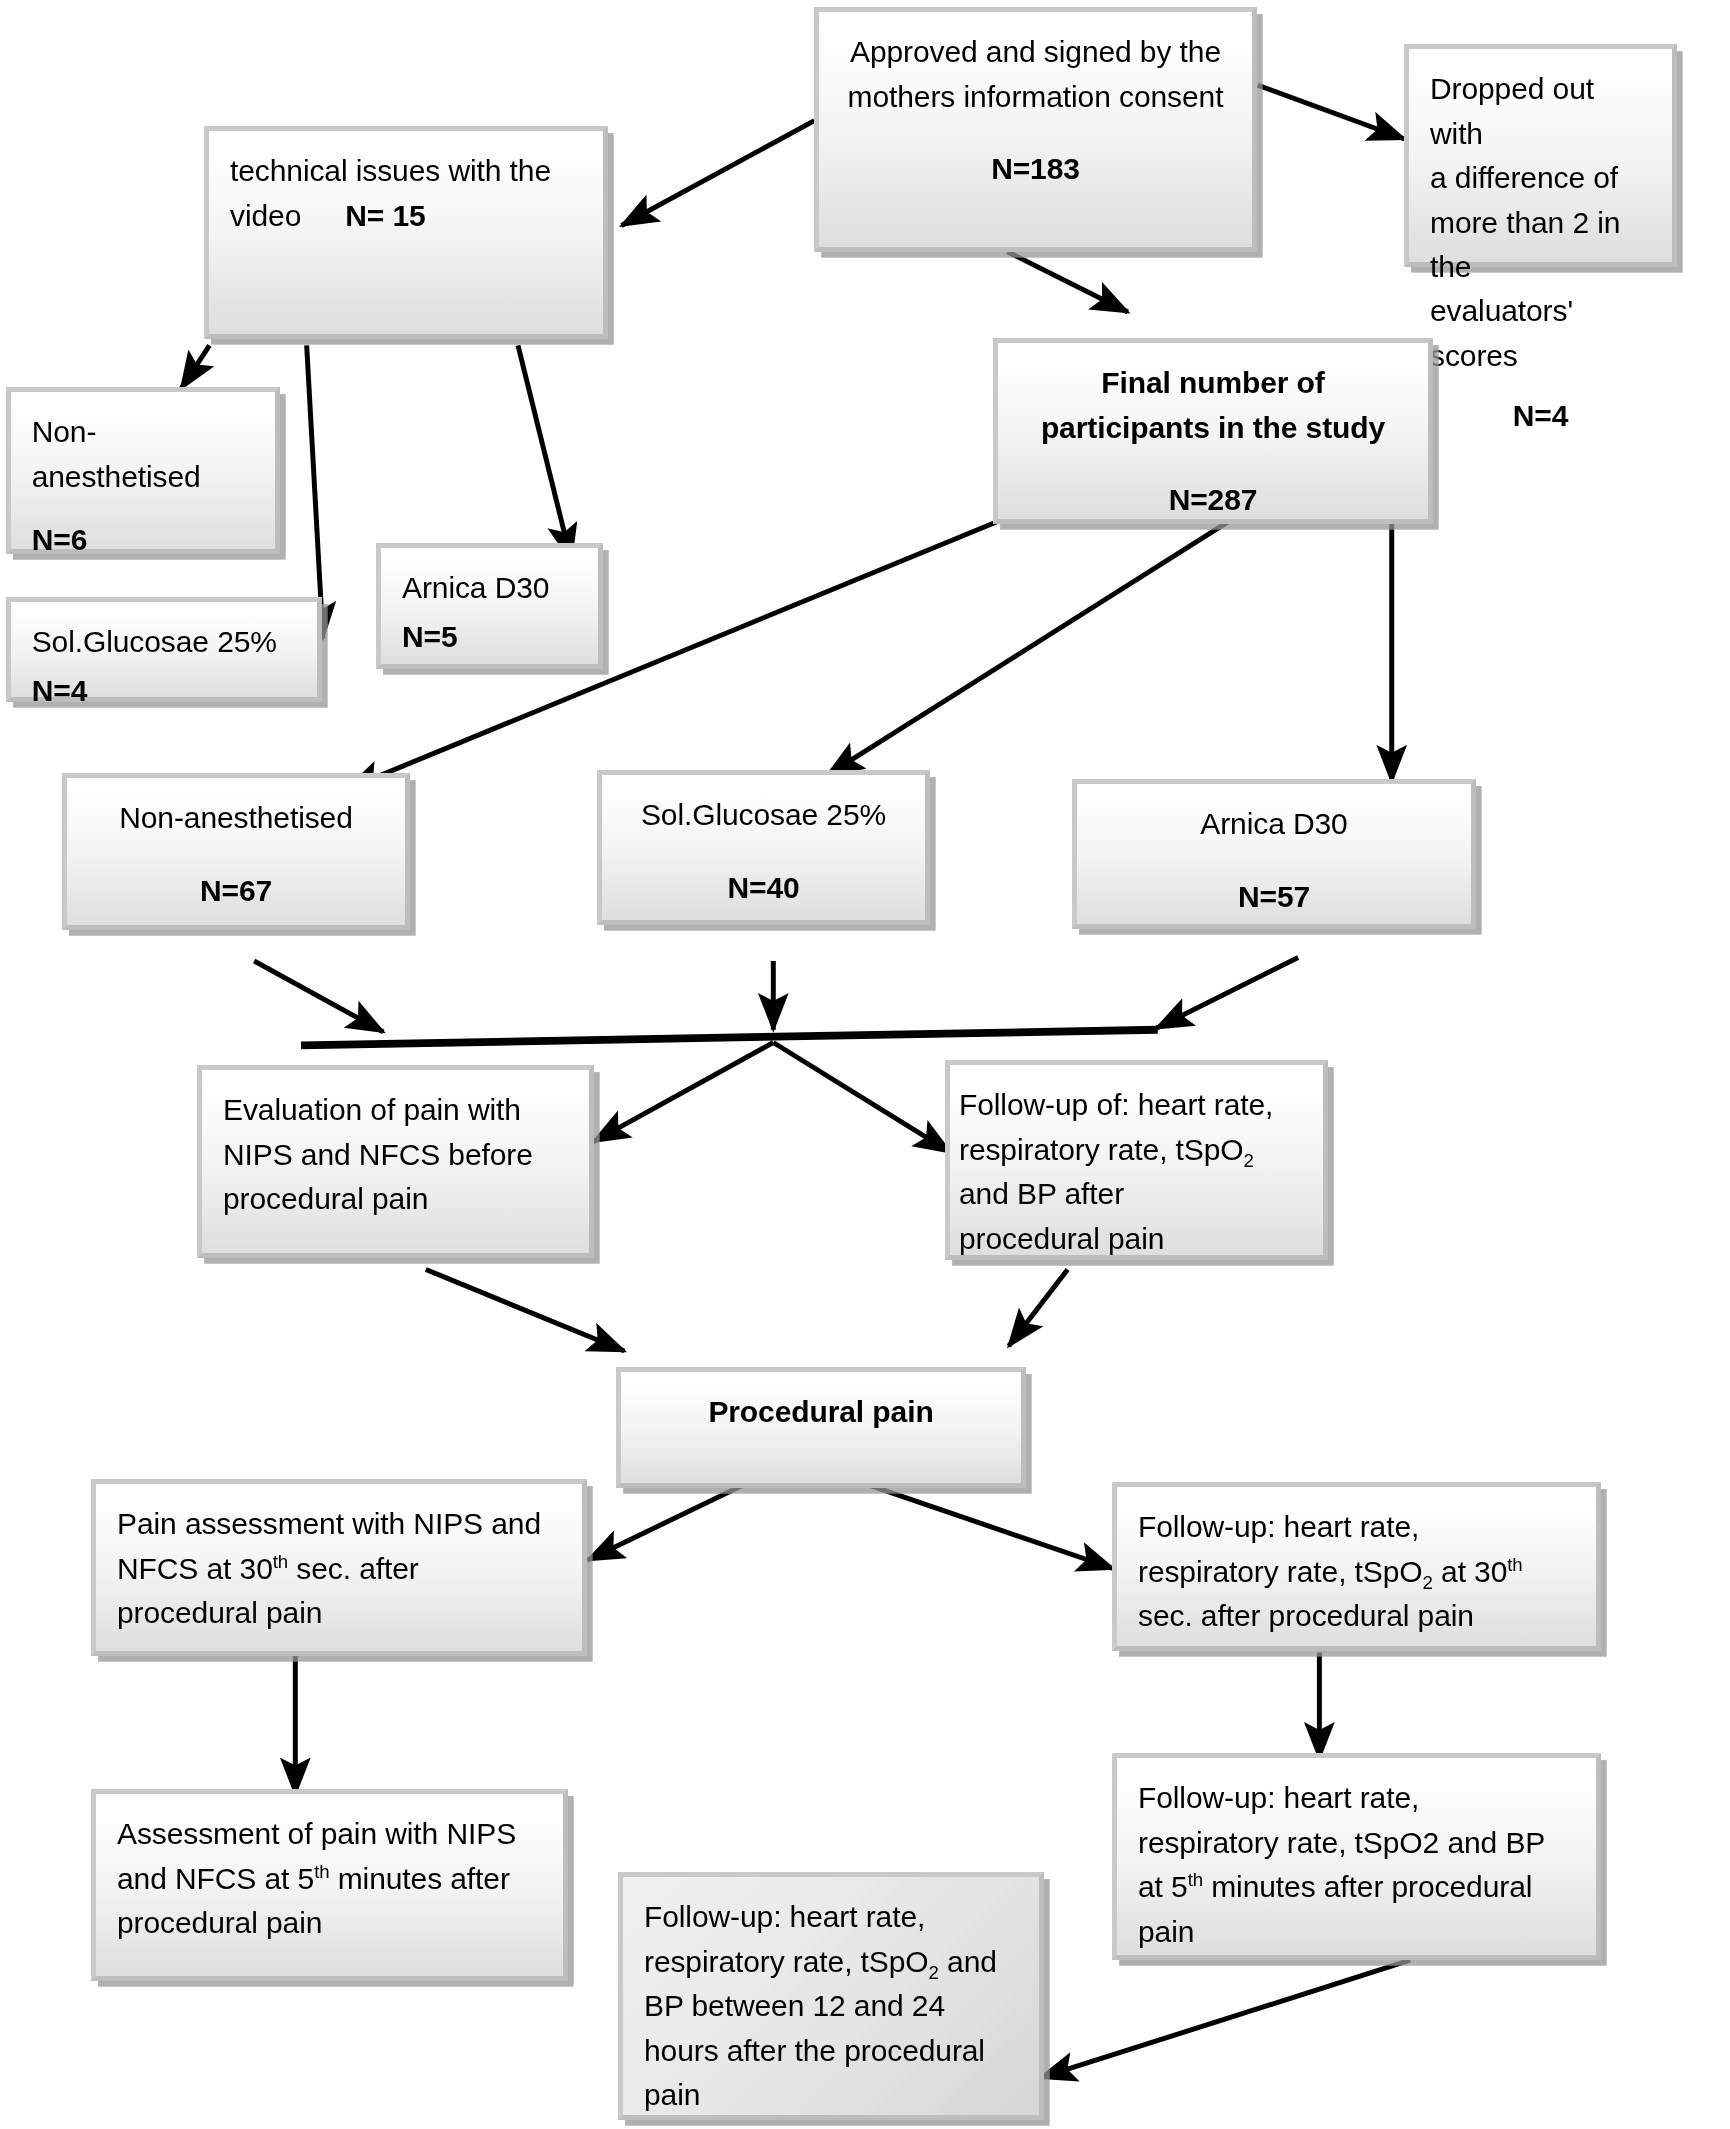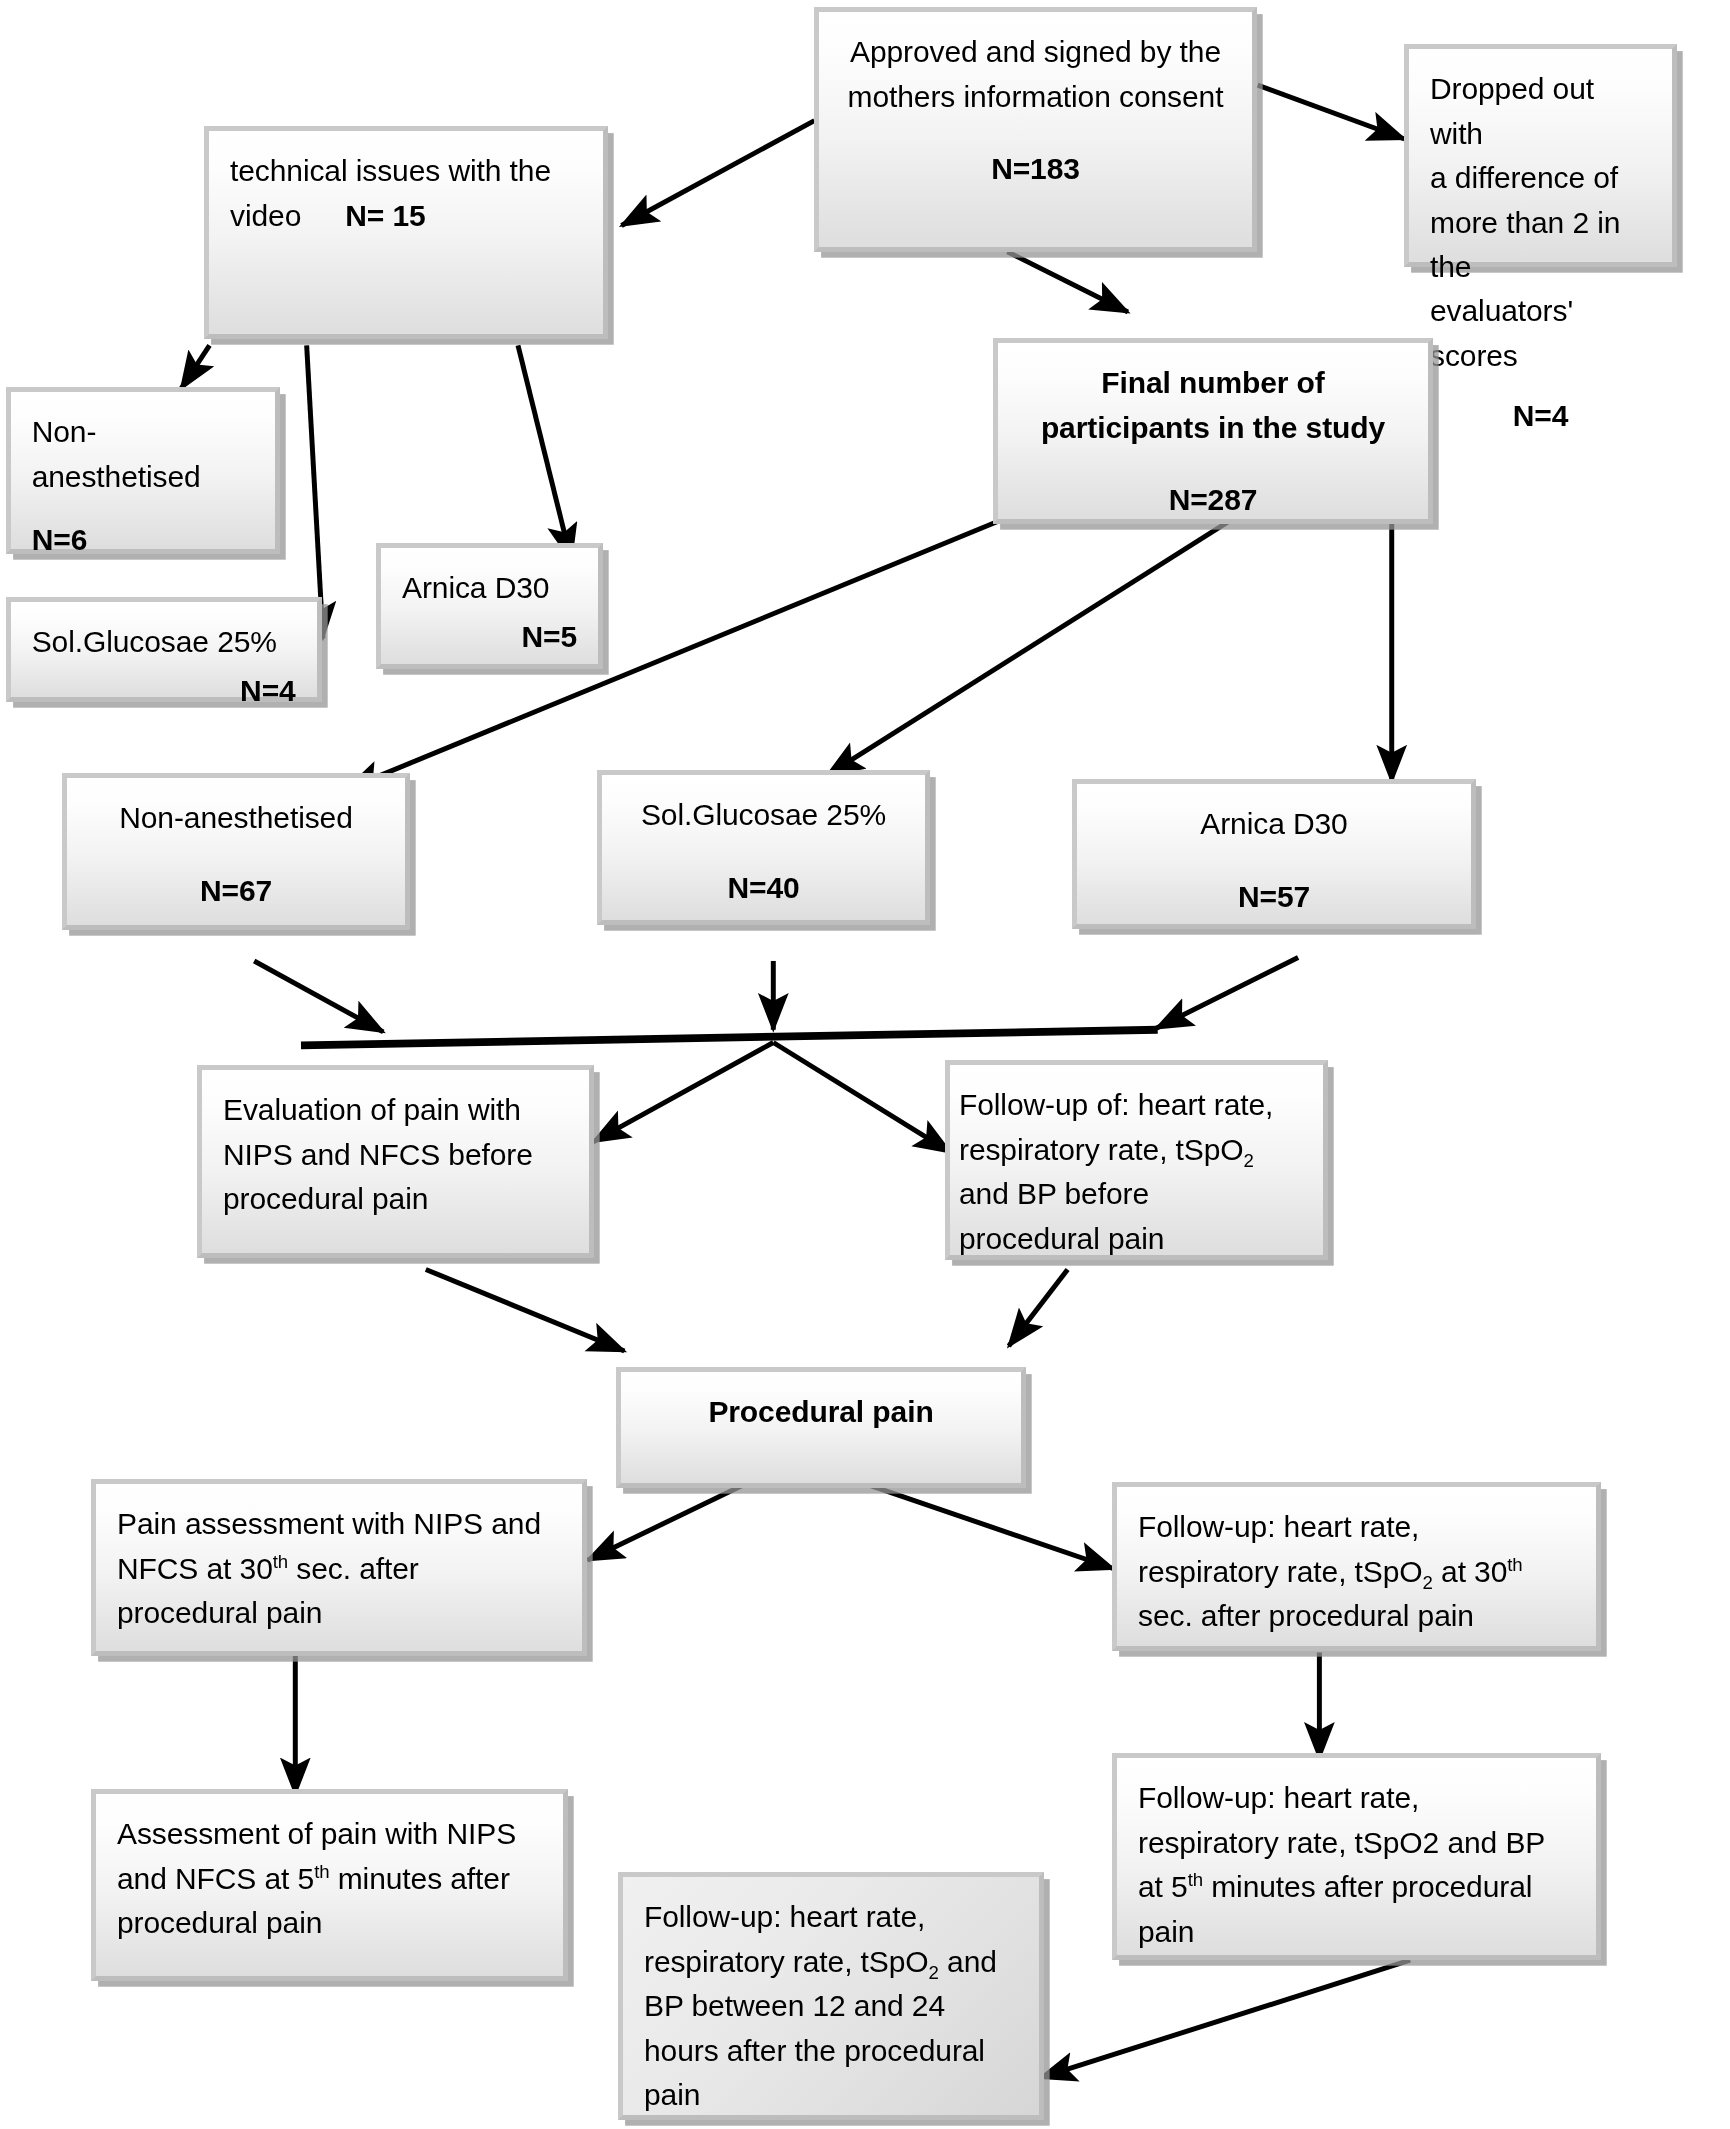--- a/index.html
+++ b/index.html
@@ -33,21 +33,21 @@
   .node.diag{
     background:linear-gradient(135deg,#f0f0f0 0%,#eaeaea 35%,#e0e0e0 70%,#d6d6d6 100%);
   }
   .node .b{font-weight:bold;}
   .node.center{text-align:center;}
   .node.bold-all{font-weight:bold;margin-top:29px;}
   .spacer{display:inline-block;width:44px;}
   sup{font-size:0.62em;vertical-align:super;line-height:0;}
   sub{font-size:0.62em;vertical-align:sub;line-height:0;}
   .nline{margin-top:28px;font-weight:bold;}
-  .nline-tight{margin-top:4.3px;font-weight:bold;text-align:right;}
+  .nline-tight{margin-top:4.3px;font-weight:bold;}
 
   
   #arrows{position:absolute;left:0;top:0;width:1731px;height:2129px;pointer-events:none;}
 </style>
 </head>
 <body>
 
 <div id="canvas">
 
   <svg id="arrows" viewBox="0 0 2440 3002" xmlns="http://www.w3.org/2000/svg">
@@ -159,21 +159,21 @@
 
   <div class="node" style="left:197px;top:1065px;width:397px;height:193px;">
     <div>Evaluation of pain with</div>
     <div>NIPS and NFCS before</div>
     <div>procedural pain</div>
   </div>
 
   <div class="node" style="left:945px;top:1060px;width:383px;height:200px;padding-left:9px;">
     <div>Follow-up of: heart rate,</div>
     <div><span>respiratory rate, tSpO</span><sub>2</sub></div>
-    <div>and BP before</div>
+    <div>and BP after</div>
     <div>procedural pain</div>
   </div>
 
   <div class="node center bold-all" style="left:616px;top:1338px;width:410px;height:121px;">
     <div>Procedural pain</div>
   </div>
 
   <div class="node" style="left:91px;top:1479px;width:496px;height:177px;">
     <div>Pain assessment with NIPS and</div>
     <div><span>NFCS at 30</span><sup>th</sup><span> sec. after</span></div>

